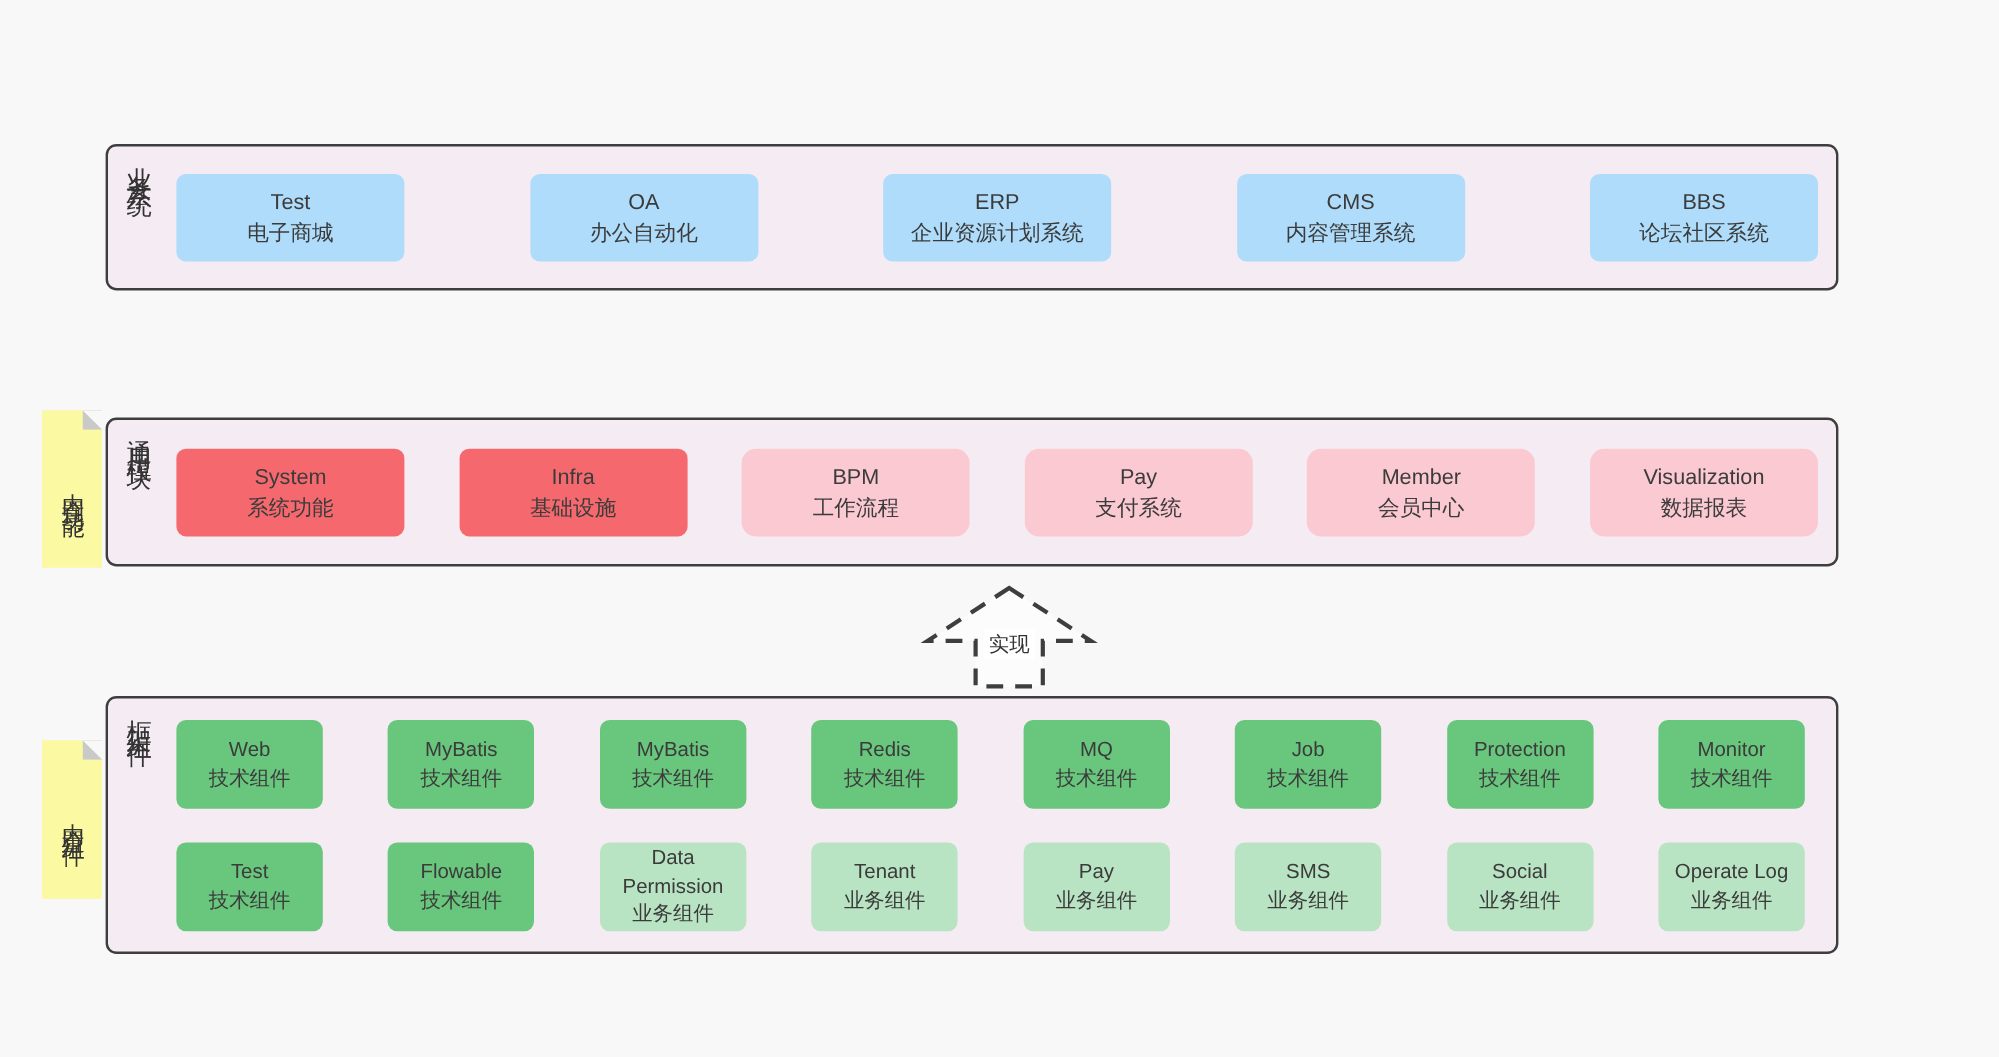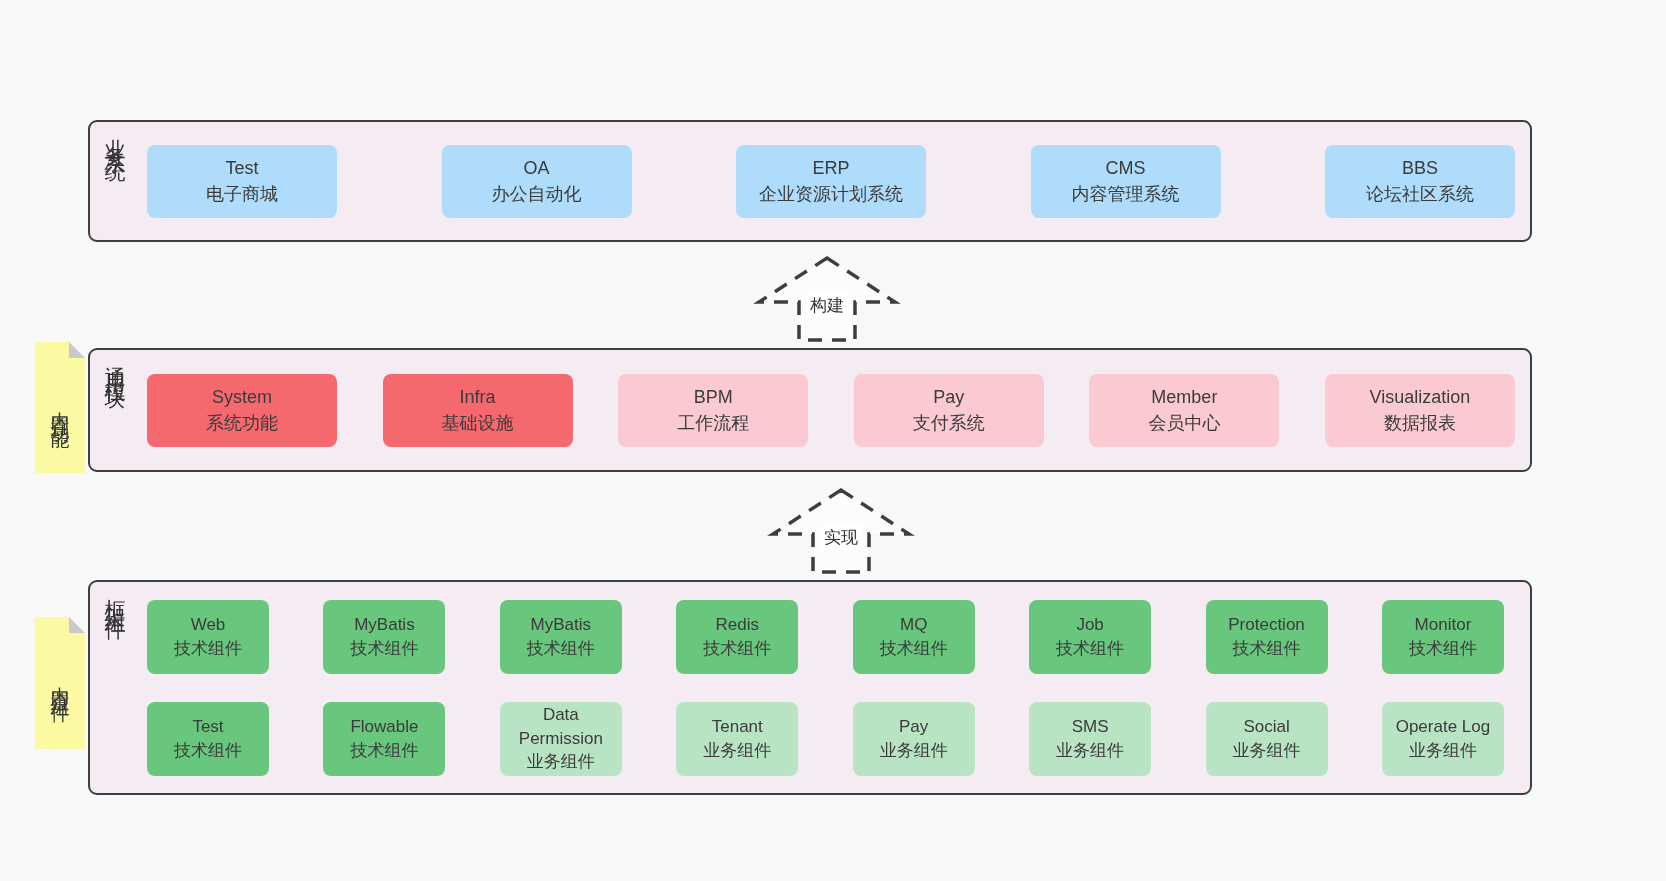--- a/index.html
+++ b/index.html
@@ -28,21 +28,21 @@
   .cols6 .rows{right:15px;}
   .cols8 .rows{right:26px;}
   .box-row{display:flex;justify-content:space-between;}
 
   .box{border-radius:8px;display:flex;flex-direction:column;align-items:center;
        justify-content:center;text-align:center;color:#3b3b3b;}
   .cols6 .box{width:190px;height:73px;font-size:18px;line-height:26px;}
   .cols8 .box{width:122px;height:74px;font-size:17px;line-height:23.5px;}
   .box.blue{background:var(--blue);}
   .box.red{background:var(--red);}
-  .box.pink{background:var(--pink);}
+  .box.pink{background:var(--pink);border-radius:12px;}
   .box.green{background:var(--green);}
   .box.lightgreen{background:var(--lightgreen);}
 
   
   .sticky{position:absolute;left:35px;width:50px;background:var(--yellow);z-index:1;}
   .sticky-common{top:342px;height:131px;}
   .sticky-framework{top:617px;height:132px;}
   .sticky::before{content:"";position:absolute;top:0;right:0;border-style:solid;
     border-width:0 16px 16px 0;
     border-color:var(--page_bg) var(--page_bg) var(--fold) var(--fold);}
@@ -83,26 +83,20 @@
             <div class="box-desc">内容管理系统</div>
           </div>
           <div class="box blue">
             <div class="box-name">BBS</div>
             <div class="box-desc">论坛社区系统</div>
           </div>
         </div>
     </div>
   </section>
 
-  <div class="arrow arrow-build">
-    <svg viewBox="0 0 148 88">
-      <polygon points="74,3 142,47 102,47 102,85 46,85 46,47 6,47" fill="var(--arrow_fill)" stroke="var(--border)" stroke-width="3.5" stroke-dasharray="14 10" stroke-linejoin="miter"></polygon>
-    </svg>
-    <div class="arrow-label">构建</div>
-  </div>
 
   <div class="sticky sticky-common">
     <span>内置功能</span>
   </div>
 
   <section class="layer layer-common cols6">
     <div class="layer-label">通用模块</div>
     <div class="rows">
       <div class="box-row">
           <div class="box red">

